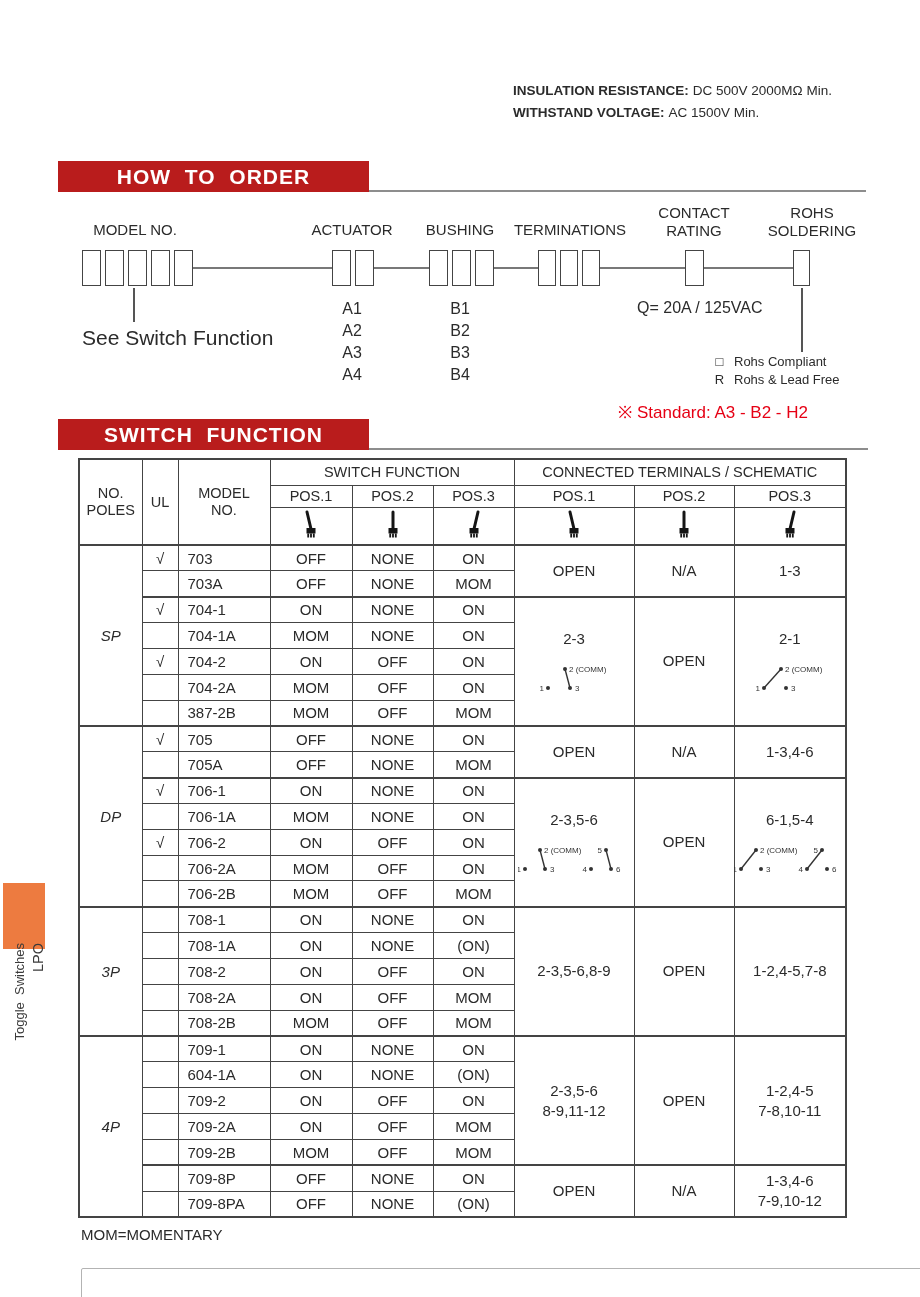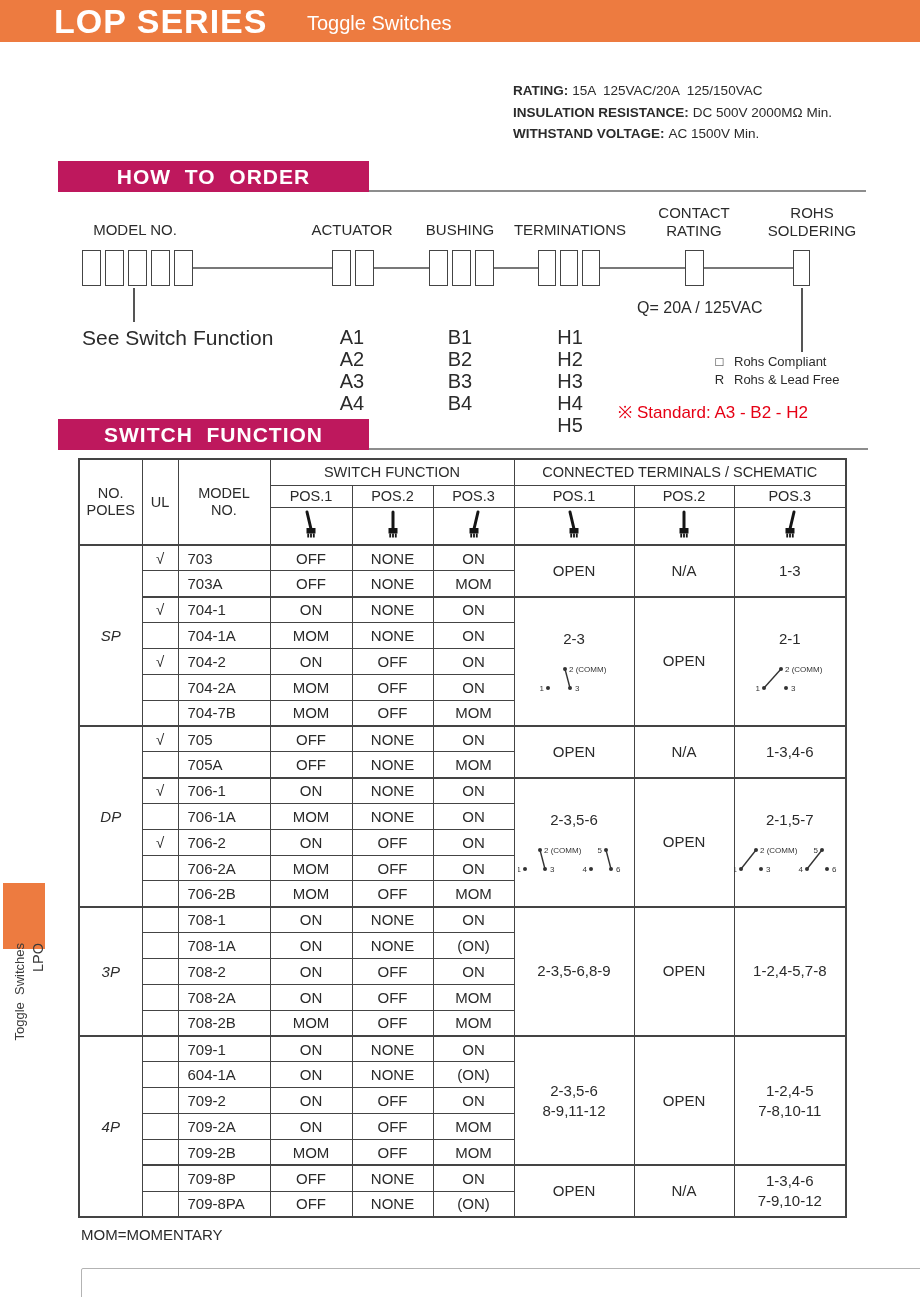--- a/index.html
+++ b/index.html
@@ -15,31 +15,31 @@
   .banner-sub{position:absolute;left:307px;top:0;font-size:20px;color:#fff;line-height:46px;}
 
   
   .spec{position:absolute;left:513px;top:80px;width:400px;}
   .spec-title{display:flex;align-items:center;font-size:15px;font-weight:bold;height:18px;}
   .spec-bullet{width:9px;height:9px;border-radius:50%;background:#F2A2C2;margin-right:7px;}
   .spec-item{font-size:13.5px;line-height:21.5px;}
   .spec-item b{margin-right:4px;}
 
   
-  .secbar{position:absolute;width:311px;height:31px;background:#be185d;display:flex;
+  .secbar{position:absolute;width:311px;height:31px;background:#b91c1c;display:flex;
           align-items:center;justify-content:center;color:#fff;font-size:21px;
           font-weight:bold;letter-spacing:1px;}
   .secline{position:absolute;height:2px;background:#8D8D8D;}
 
   
   .diag-label{position:absolute;font-size:15px;text-align:center;line-height:18px;}
   .obox{position:absolute;width:19px;height:36px;border:1.5px solid #444;background:#fff;box-sizing:border-box;}
   .conn{position:absolute;height:1.5px;background:#787878;}
   .vline{position:absolute;width:1.5px;background:#555;}
-  .opt-col{position:absolute;text-align:center;font-size:20px;line-height:22px;margin-top:28px;}
+  .opt-col{position:absolute;text-align:center;font-size:16px;line-height:22px;}
   .opt-single{position:absolute;font-size:16px;}
   .note-text{position:absolute;font-size:21px;}
   .rohs-opts{position:absolute;font-size:13px;line-height:18px;}
   .rohs-row{display:flex;}
   .rohs-sym{width:15px;text-align:center;margin-right:7px;}
   .std-note{position:absolute;font-size:17px;color:#E60014;}
 
   
   .ft{position:absolute;left:78px;top:458px;width:767px;border-collapse:collapse;
       table-layout:fixed;border:2px solid #444;}
@@ -70,29 +70,22 @@
               transform:rotate(-90deg);text-align:right;padding-right:0;
               color:#3a3a3a;line-height:18px;}
   .side-label .l1{font-size:13px;}
   .side-label .l2{font-size:14.5px;}
 </style>
 </head>
 <body>
 
 <div class="page">
 
-  <div class="banner">
-    <div class="banner-title prespace">LOP SERIES</div>
-    <div class="banner-sub">Toggle Switches</div>
-  </div>
 
   <div class="spec">
-    <div class="spec-item">
-      <b>RATING:</b><span class="prespace">15A  125VAC/20A  125/150VAC</span>
-    </div>
     <div class="spec-item">
       <b>INSULATION RESISTANCE:</b><span>DC 500V 2000MΩ Min.</span>
     </div>
     <div class="spec-item">
       <b>WITHSTAND VOLTAGE:</b><span>AC 1500V Min.</span>
     </div>
   </div>
 
   <div class="secbar prespace" style="left:58px;top:161px;">HOW  TO  ORDER</div>
   <div class="secline" style="left:369px;top:190px;width:497px;"></div>
@@ -135,27 +128,20 @@
     <div>A1</div>
     <div>A2</div>
     <div>A3</div>
     <div>A4</div>
   </div>
   <div class="opt-col" style="left:430px;top:298px;width:60px;">
     <div>B1</div>
     <div>B2</div>
     <div>B3</div>
     <div>B4</div>
-  </div>
-  <div class="opt-col" style="left:540px;top:298px;width:60px;">
-    <div>H1</div>
-    <div>H2</div>
-    <div>H3</div>
-    <div>H4</div>
-    <div>H5</div>
   </div>
   <div class="opt-single" style="left:637px;top:299px;">Q= 20A / 125VAC</div>
 
   <div class="vline" style="left:801px;top:288px;height:64px;"></div>
   <div class="rohs-opts" style="left:712px;top:353px;">
     <div class="rohs-row">
       <span class="rohs-sym">□</span>
       <span>Rohs Compliant</span>
     </div>
     <div class="rohs-row">
@@ -313,21 +299,21 @@
       </tr>
       <tr>
         <td class="c-ul"></td>
         <td class="c-model">704-2A</td>
         <td>MOM</td>
         <td>OFF</td>
         <td>ON</td>
       </tr>
       <tr>
         <td class="c-ul"></td>
-        <td class="c-model">704-7B</td>
+        <td class="c-model">387-2B</td>
         <td>MOM</td>
         <td>OFF</td>
         <td>MOM</td>
       </tr>
 
       <tr class="g">
         <td rowspan="7" class="c-poles">DP</td>
         <td class="c-ul">√</td>
         <td class="c-model">705</td>
         <td>OFF</td>
@@ -367,21 +353,21 @@
               <line x1="88" y1="7" x2="93" y2="26"></line>
               <text x="84" y="10" text-anchor="end">5</text>
               <text x="69" y="29" text-anchor="end">4</text>
               <text x="98" y="29">6</text>
             </svg>
           </div>
         </td>
         <td rowspan="5" class="term">OPEN</td>
         <td rowspan="5" class="term">
           <div class="termwrap">
-            <span class="tlabel">2-1,5-7</span>
+            <span class="tlabel">6-1,5-4</span>
             <svg class="schem" width="112" height="32" viewBox="0 0 112 32">
               <circle cx="22" cy="7" r="2"></circle>
                 <circle cx="7" cy="26" r="2"></circle>
                 <circle cx="27" cy="26" r="2"></circle>
               <line x1="22" y1="7" x2="7" y2="26"></line>
               <text x="26" y="10">2 (COMM)</text>
               <text x="3" y="29" text-anchor="end">1</text>
               <text x="32" y="29">3</text>
               <circle cx="88" cy="7" r="2"></circle>
                 <circle cx="73" cy="26" r="2"></circle>

